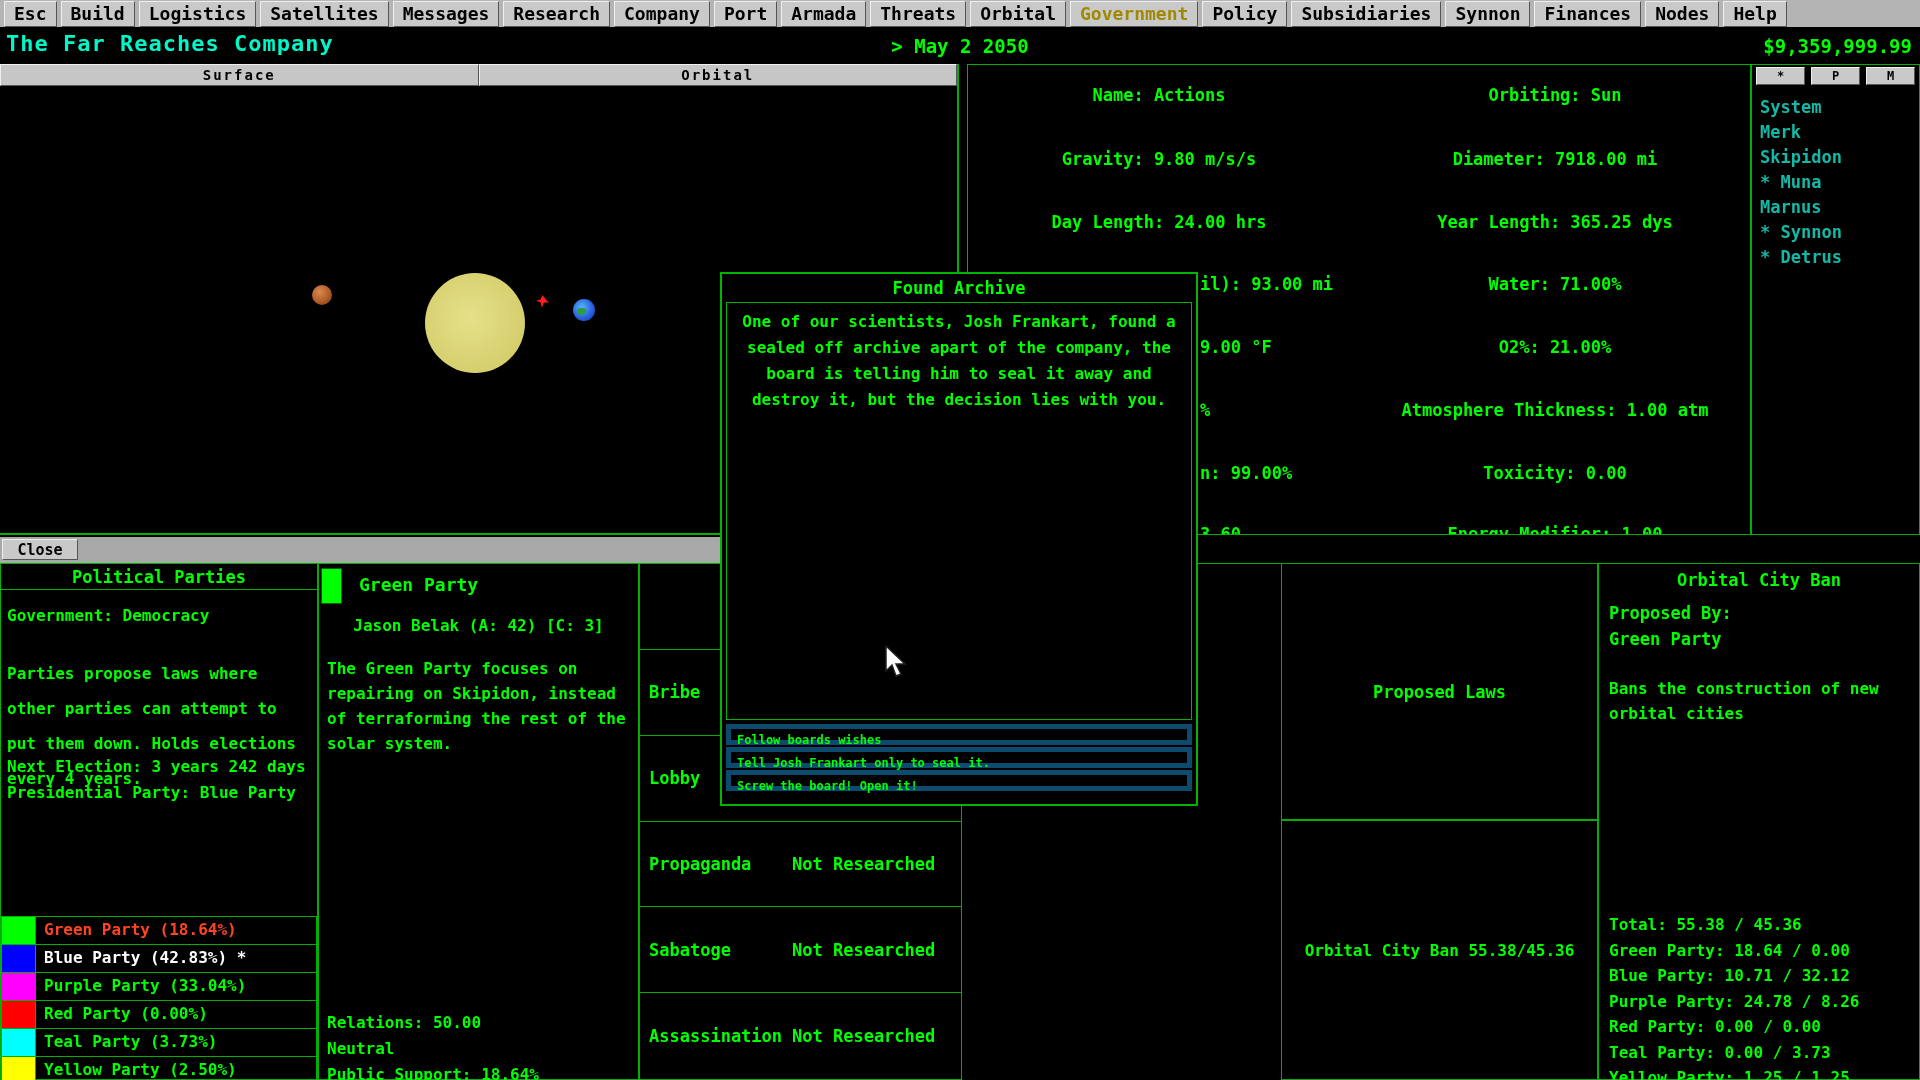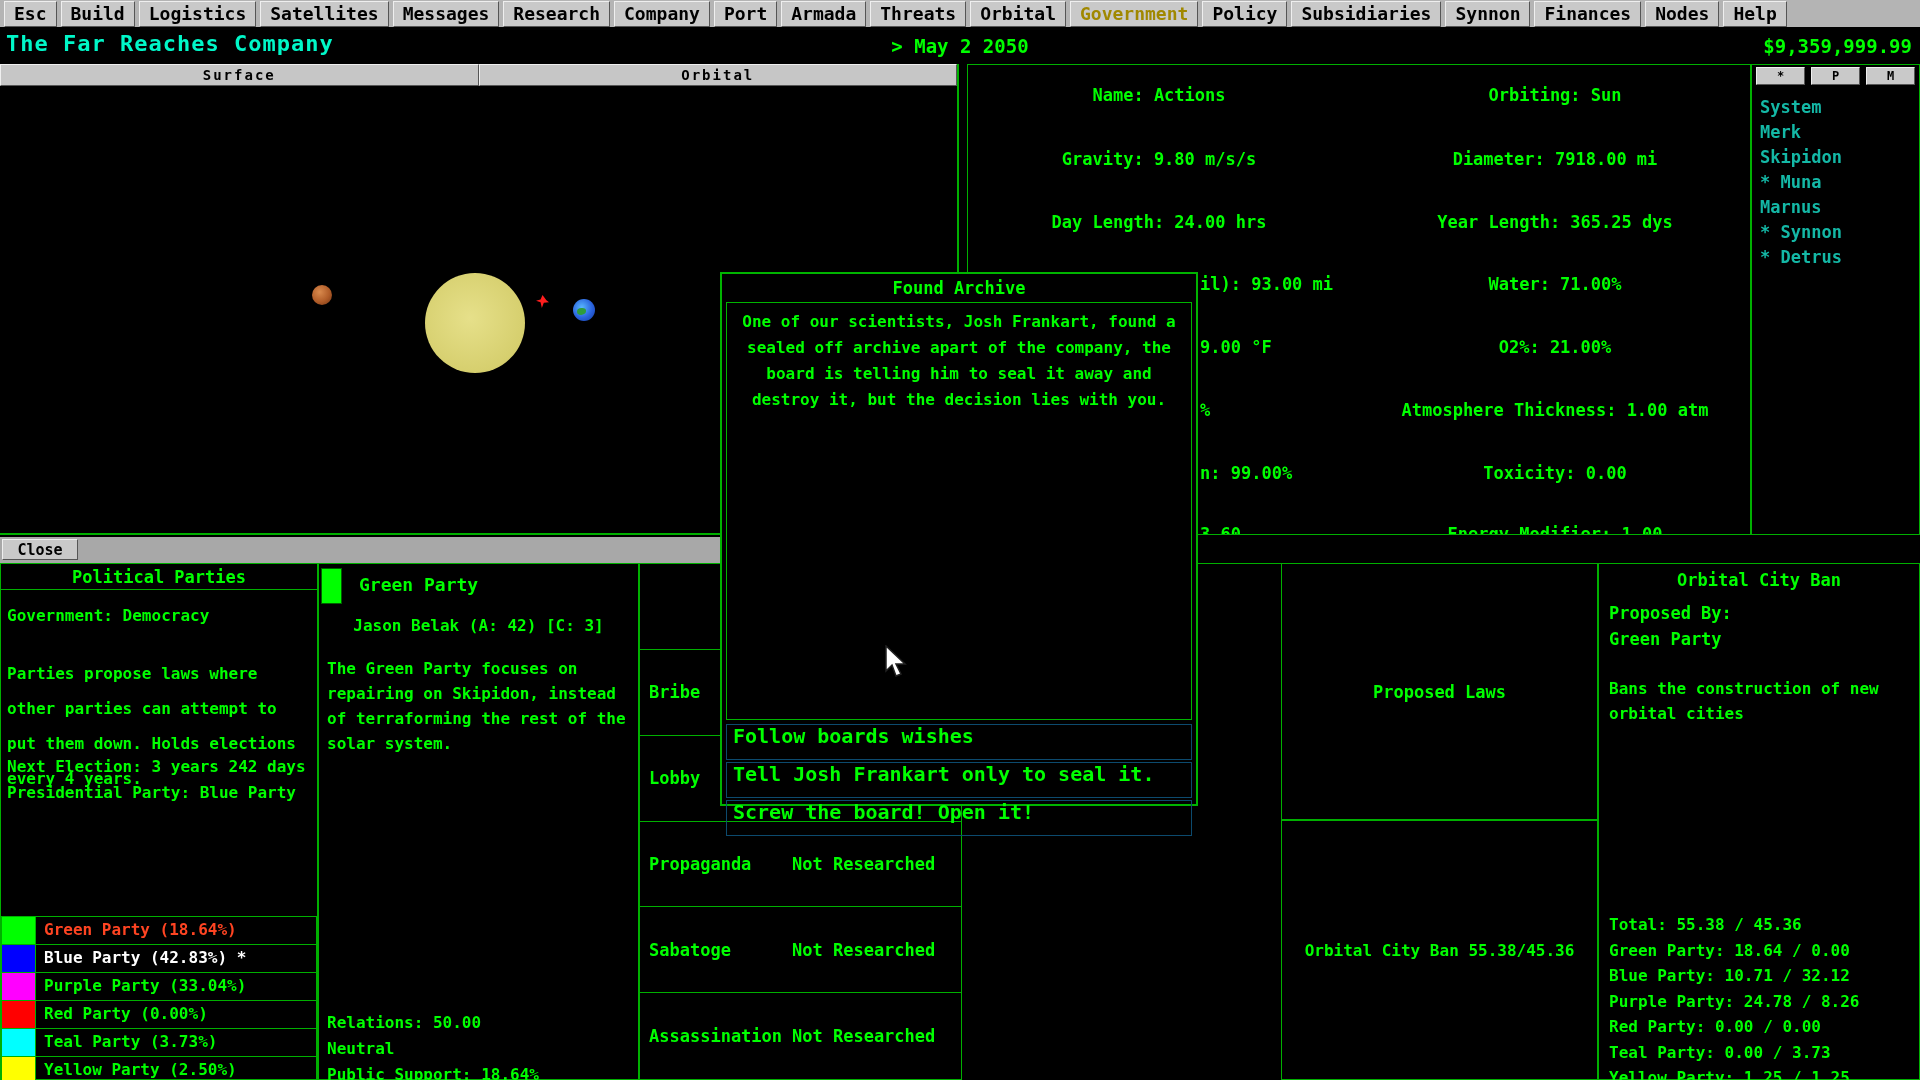--- a/index.html
+++ b/index.html
@@ -109,22 +109,22 @@
   .ld-desc { position:absolute; left:10px; top:112px; width:290px; font-size:16px; line-height:25px; }
   .ld-votes { position:absolute; left:10px; top:348px; font-size:16px; line-height:25.5px; white-space:nowrap; }
 
   
   .dialog { position:absolute; left:720px; top:272px; width:478px; height:534px; background:#000;
             border:2px solid #00b400; z-index:10; color:#00ff00; }
   .dialog-title { height:28px; display:flex; align-items:center; justify-content:center; font-size:17px; }
   .dialog-body { position:absolute; left:4px; top:28px; width:466px; height:418px;
                  border:1px solid #00b400; padding:6px 8px; font-size:16px; line-height:26px;text-align:center; }
   .dialog-options { position:absolute; left:4px; top:450px; width:466px; }
-  .dialog-option { height:36px; border:1px solid #0c4a6e; margin-bottom:2px; padding-left:6px;
-                   font-size:20px; line-height:23px; white-space:nowrap; }
+  .dialog-option { height:21px; border:5px solid #0c4a6e; margin-bottom:2px; padding-left:6px;
+                   font-size:12px; line-height:23px; white-space:nowrap; }
 
   
   .cursor { position:absolute; left:884px; top:645px; z-index:30; }
 </style>
 </head>
 <body>
 
 <div class="screen">
 
   <div class="menubar">

